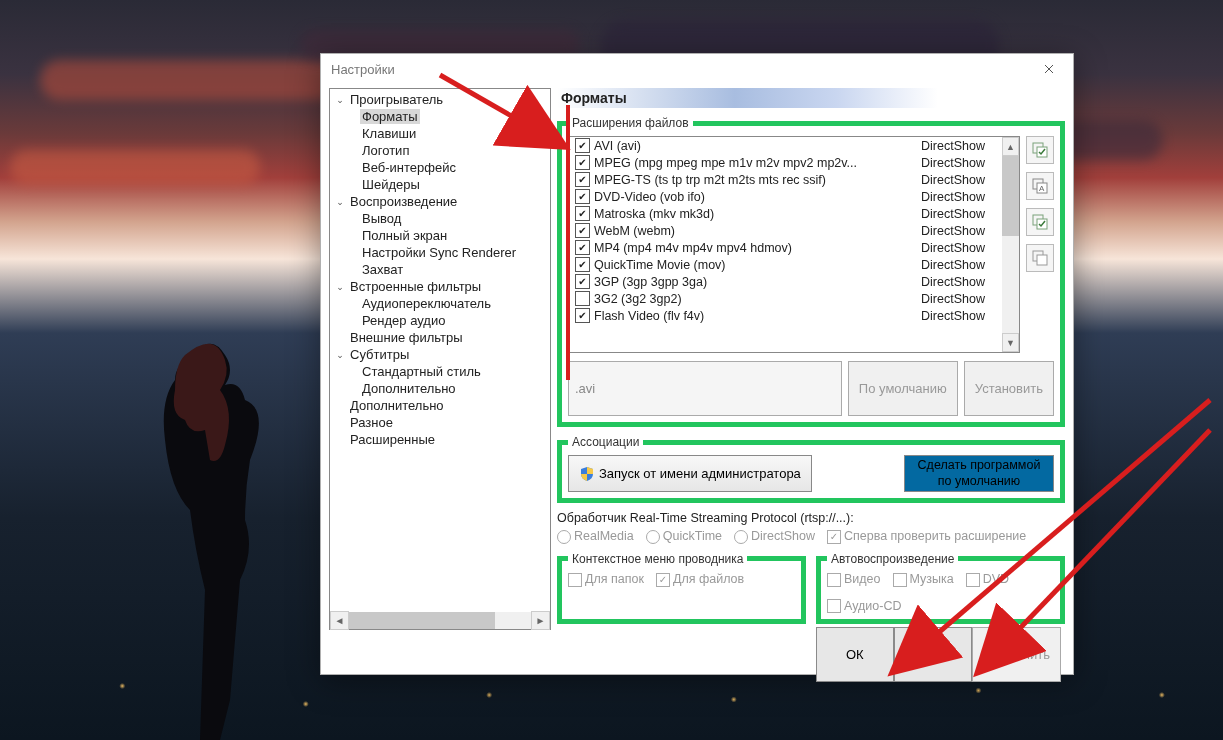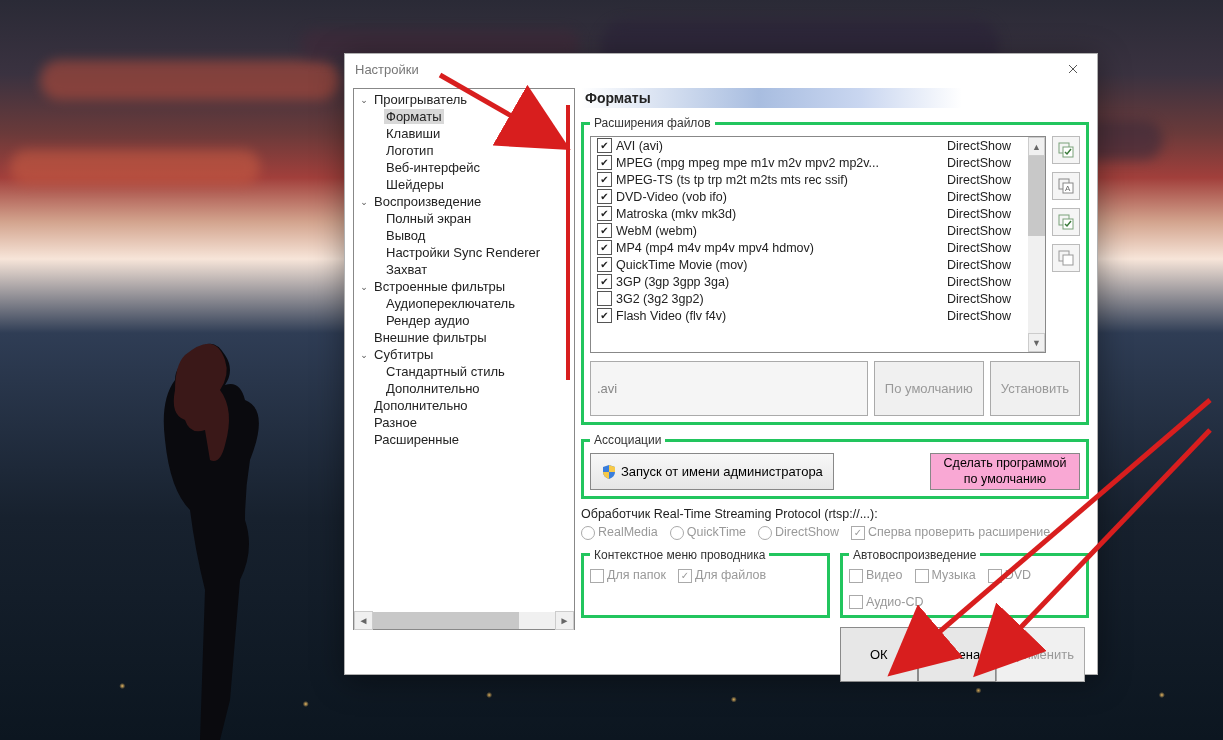--- a/index.html
+++ b/index.html
@@ -24,21 +24,21 @@
     background-image:
      radial-gradient(2px 2px at 10% 40%,#e8b860 0,transparent 3px),
      radial-gradient(2px 2px at 25% 60%,#e8b860 0,transparent 3px),
      radial-gradient(2px 2px at 40% 50%,#e8b860 0,transparent 3px),
      radial-gradient(2px 2px at 60% 55%,#e8b860 0,transparent 3px),
      radial-gradient(2px 2px at 80% 45%,#e8b860 0,transparent 3px),
      radial-gradient(2px 2px at 95% 50%,#e8b860 0,transparent 3px);}
 
   
   .window{
-    position:absolute;left:344px;top:53px;width:752px;height:620px;
+    position:absolute;left:320px;top:53px;width:752px;height:620px;
     background:#fff;border:1px solid #b0b0b0;box-shadow:0 6px 30px rgba(0,0,0,.4);
     display:flex;flex-direction:column;
   }
   .titlebar{height:30px;display:flex;align-items:center;padding:0 4px 0 10px;color:#777}
   .titlebar .title{flex:1}
   .titlebar .close{width:40px;height:100%;display:flex;align-items:center;justify-content:center}
   .titlebar .close svg{width:10px;height:10px}
   .content{flex:1;display:flex;gap:6px;padding:4px 8px 4px 8px}
   
   .tree-wrap{width:220px;border:1px solid #888;background:#fff;display:flex;flex-direction:column}
@@ -53,21 +53,21 @@
   .tree-hscroll{height:17px;background:#f0f0f0;display:flex;align-items:center}
   .tree-hscroll .arrow{width:17px;height:17px;background:#f0f0f0;display:flex;align-items:center;justify-content:center;border:1px solid #ccc;font-size:10px;color:#666}
   .tree-hscroll .track{flex:1;height:17px;background:#f0f0f0;position:relative}
   .tree-hscroll .thumb{position:absolute;left:0;top:0;height:100%;width:80%;background:#c8c8c8}
 
   
   .panel{flex:1;display:flex;flex-direction:column;gap:8px}
   .panel-title{font-weight:700;font-size:14px;
     background:linear-gradient(90deg,#fff 0%,#a8bde0 35%,#c9d6f0 55%,#fff 75%);
     padding:2px 4px}
-  fieldset{border:3px solid #22c55e;margin:0;padding:6px 6px}
+  fieldset{border:5px solid #22c55e;margin:0;padding:6px 6px}
   legend{color:#333;padding:0 4px;font-size:12px}
   .ext-area{display:flex;gap:6px}
   .ext-list-wrap{flex:1;border:1px solid #888;height:215px;display:flex}
   .ext-list{flex:1;overflow:hidden}
   .ext-row{display:flex;align-items:center;padding:1px 6px;gap:4px;font-size:12.5px}
   .ext-row .chk{width:13px;height:13px;border:1px solid #555;display:inline-flex;align-items:center;justify-content:center;font-size:10px;line-height:1}
   .ext-row .name{flex:1;overflow:hidden;text-overflow:ellipsis;white-space:nowrap}
   .ext-row .hnd{width:75px;text-align:left}
   .ext-vscroll{width:17px;background:#f0f0f0;display:flex;flex-direction:column}
   .ext-vscroll .arrow{height:17px;background:#f0f0f0;border:1px solid #ccc;display:flex;align-items:center;justify-content:center;font-size:9px;color:#666}
@@ -79,21 +79,21 @@
 
   .ext-input-row{display:flex;gap:6px;margin-top:8px}
   .ext-input-row input[type=text]{flex:1;border:1px solid #aaa;background:#f5f5f5;color:#888;padding:3px 6px;font-family:inherit;font-size:13px}
   .btn{border:1px solid #aaa;background:#f0f0f0;padding:19px 10px;color:#999;font-family:inherit;font-size:13px}
   .btn.enabled{color:#000;background:#e7e7e7;border-color:#8a8a8a}
 
   .assoc-row{display:flex;gap:18px;align-items:stretch}
   .shield-btn{border:1px solid #888;background:linear-gradient(#f8f8f8,#e6e6e6);padding:4px 10px;display:flex;align-items:center;gap:4px;font-size:13px}
   .shield{width:16px;height:16px}
   .assoc-row .spacer{flex:1}
-  .default-btn{border:1px solid #888;background:#f9a8d4;padding:2px 6px;width:150px;font-size:12.5px;text-align:center;line-height:1.25}
+  .default-btn{border:1px solid #888;background:#0369a1;padding:2px 6px;width:150px;font-size:12.5px;text-align:center;line-height:1.25}
 
   .rtsp-label{font-size:12.5px;margin-bottom:4px}
   .rtsp-opts{display:flex;gap:12px;align-items:center;color:#999;font-size:12.5px}
   .radio{width:12px;height:12px;border:1px solid #aaa;border-radius:50%;display:inline-block;vertical-align:middle;margin-right:3px}
   .cbx{width:12px;height:12px;border:1px solid #aaa;display:inline-flex;align-items:center;justify-content:center;font-size:10px;vertical-align:middle;margin-right:3px;color:#999}
 
   .bottom-two{display:flex;gap:10px}
   .bottom-two fieldset{flex:1}
   .inline-opts{display:flex;gap:12px;align-items:center;color:#999;font-size:12.5px;flex-wrap:wrap}
 
@@ -152,24 +152,24 @@
             <span class="lbl">Веб-интерфейс</span>
           </div>
           <div class="node depth1">
             <span class="lbl">Шейдеры</span>
           </div>
           <div class="node depth0">
             <span class="tog">⌄</span>
             <span class="lbl">Воспроизведение</span>
           </div>
           <div class="node depth1">
+            <span class="lbl">Вывод</span>
+          </div>
+          <div class="node depth1">
             <span class="lbl">Полный экран</span>
-          </div>
-          <div class="node depth1">
-            <span class="lbl">Вывод</span>
           </div>
           <div class="node depth1">
             <span class="lbl">Настройки Sync Renderer</span>
           </div>
           <div class="node depth1">
             <span class="lbl">Захват</span>
           </div>
           <div class="node depth0">
             <span class="tog">⌄</span>
             <span class="lbl">Встроенные фильтры</span>

